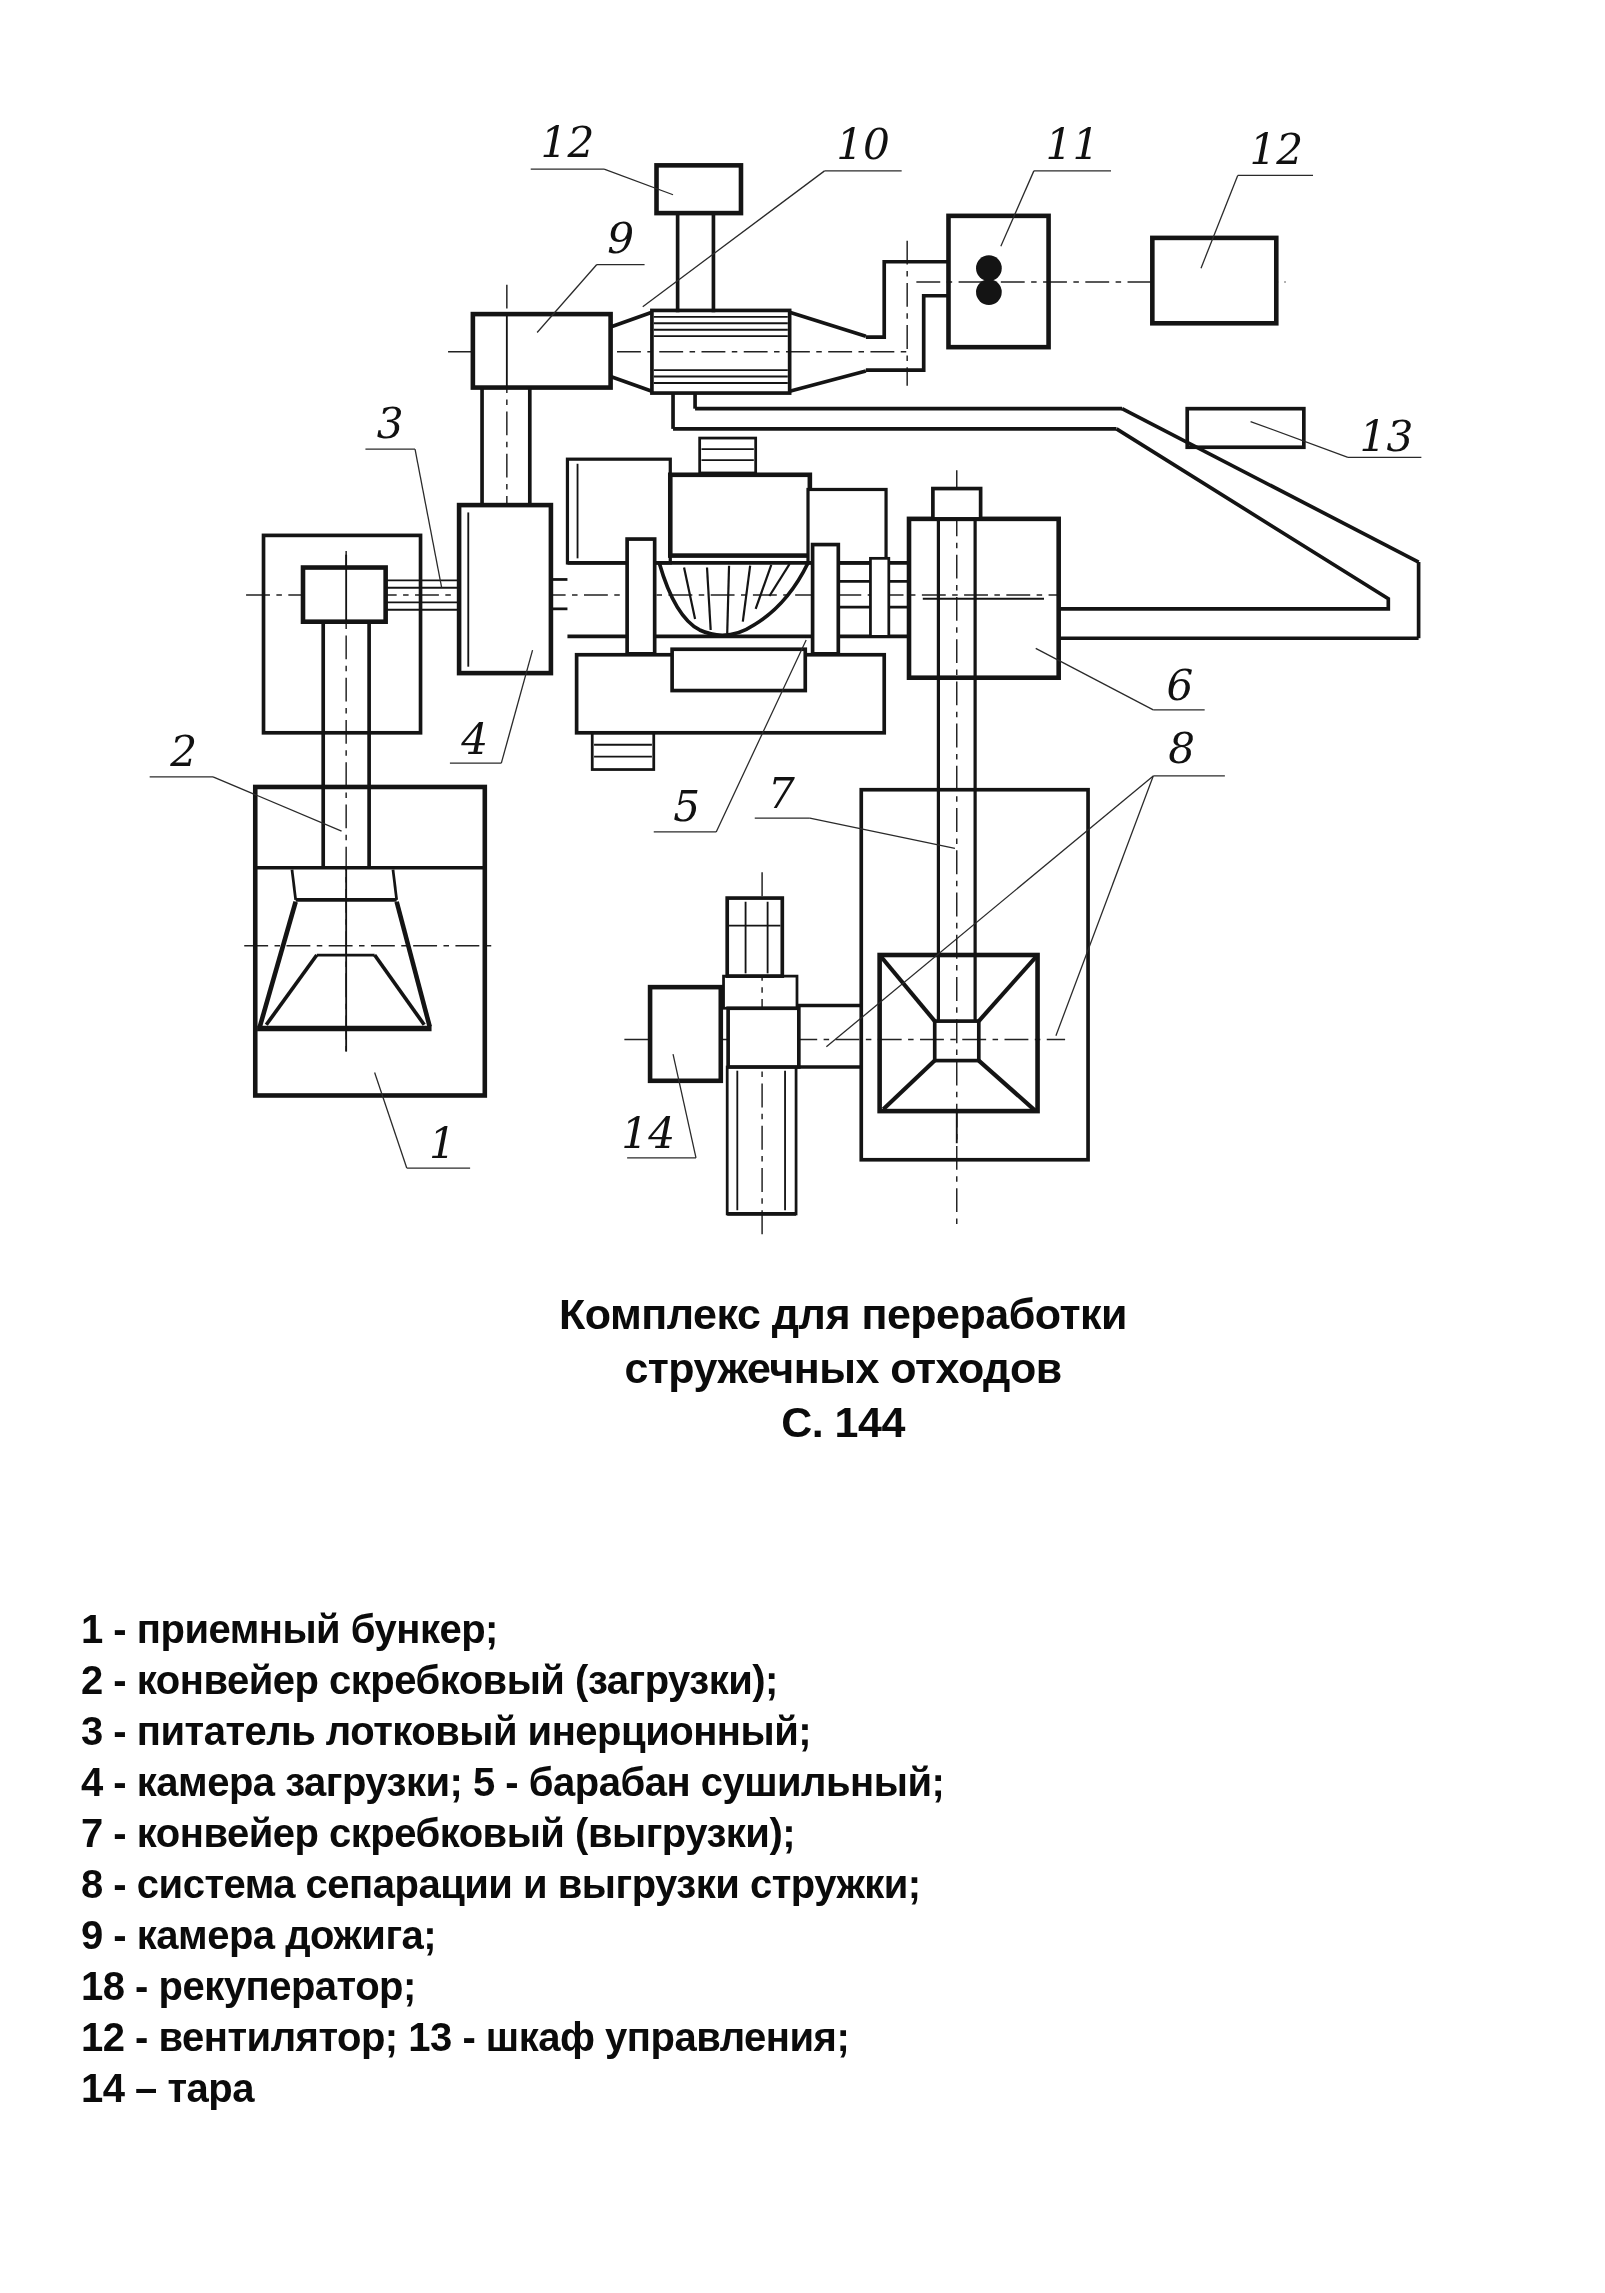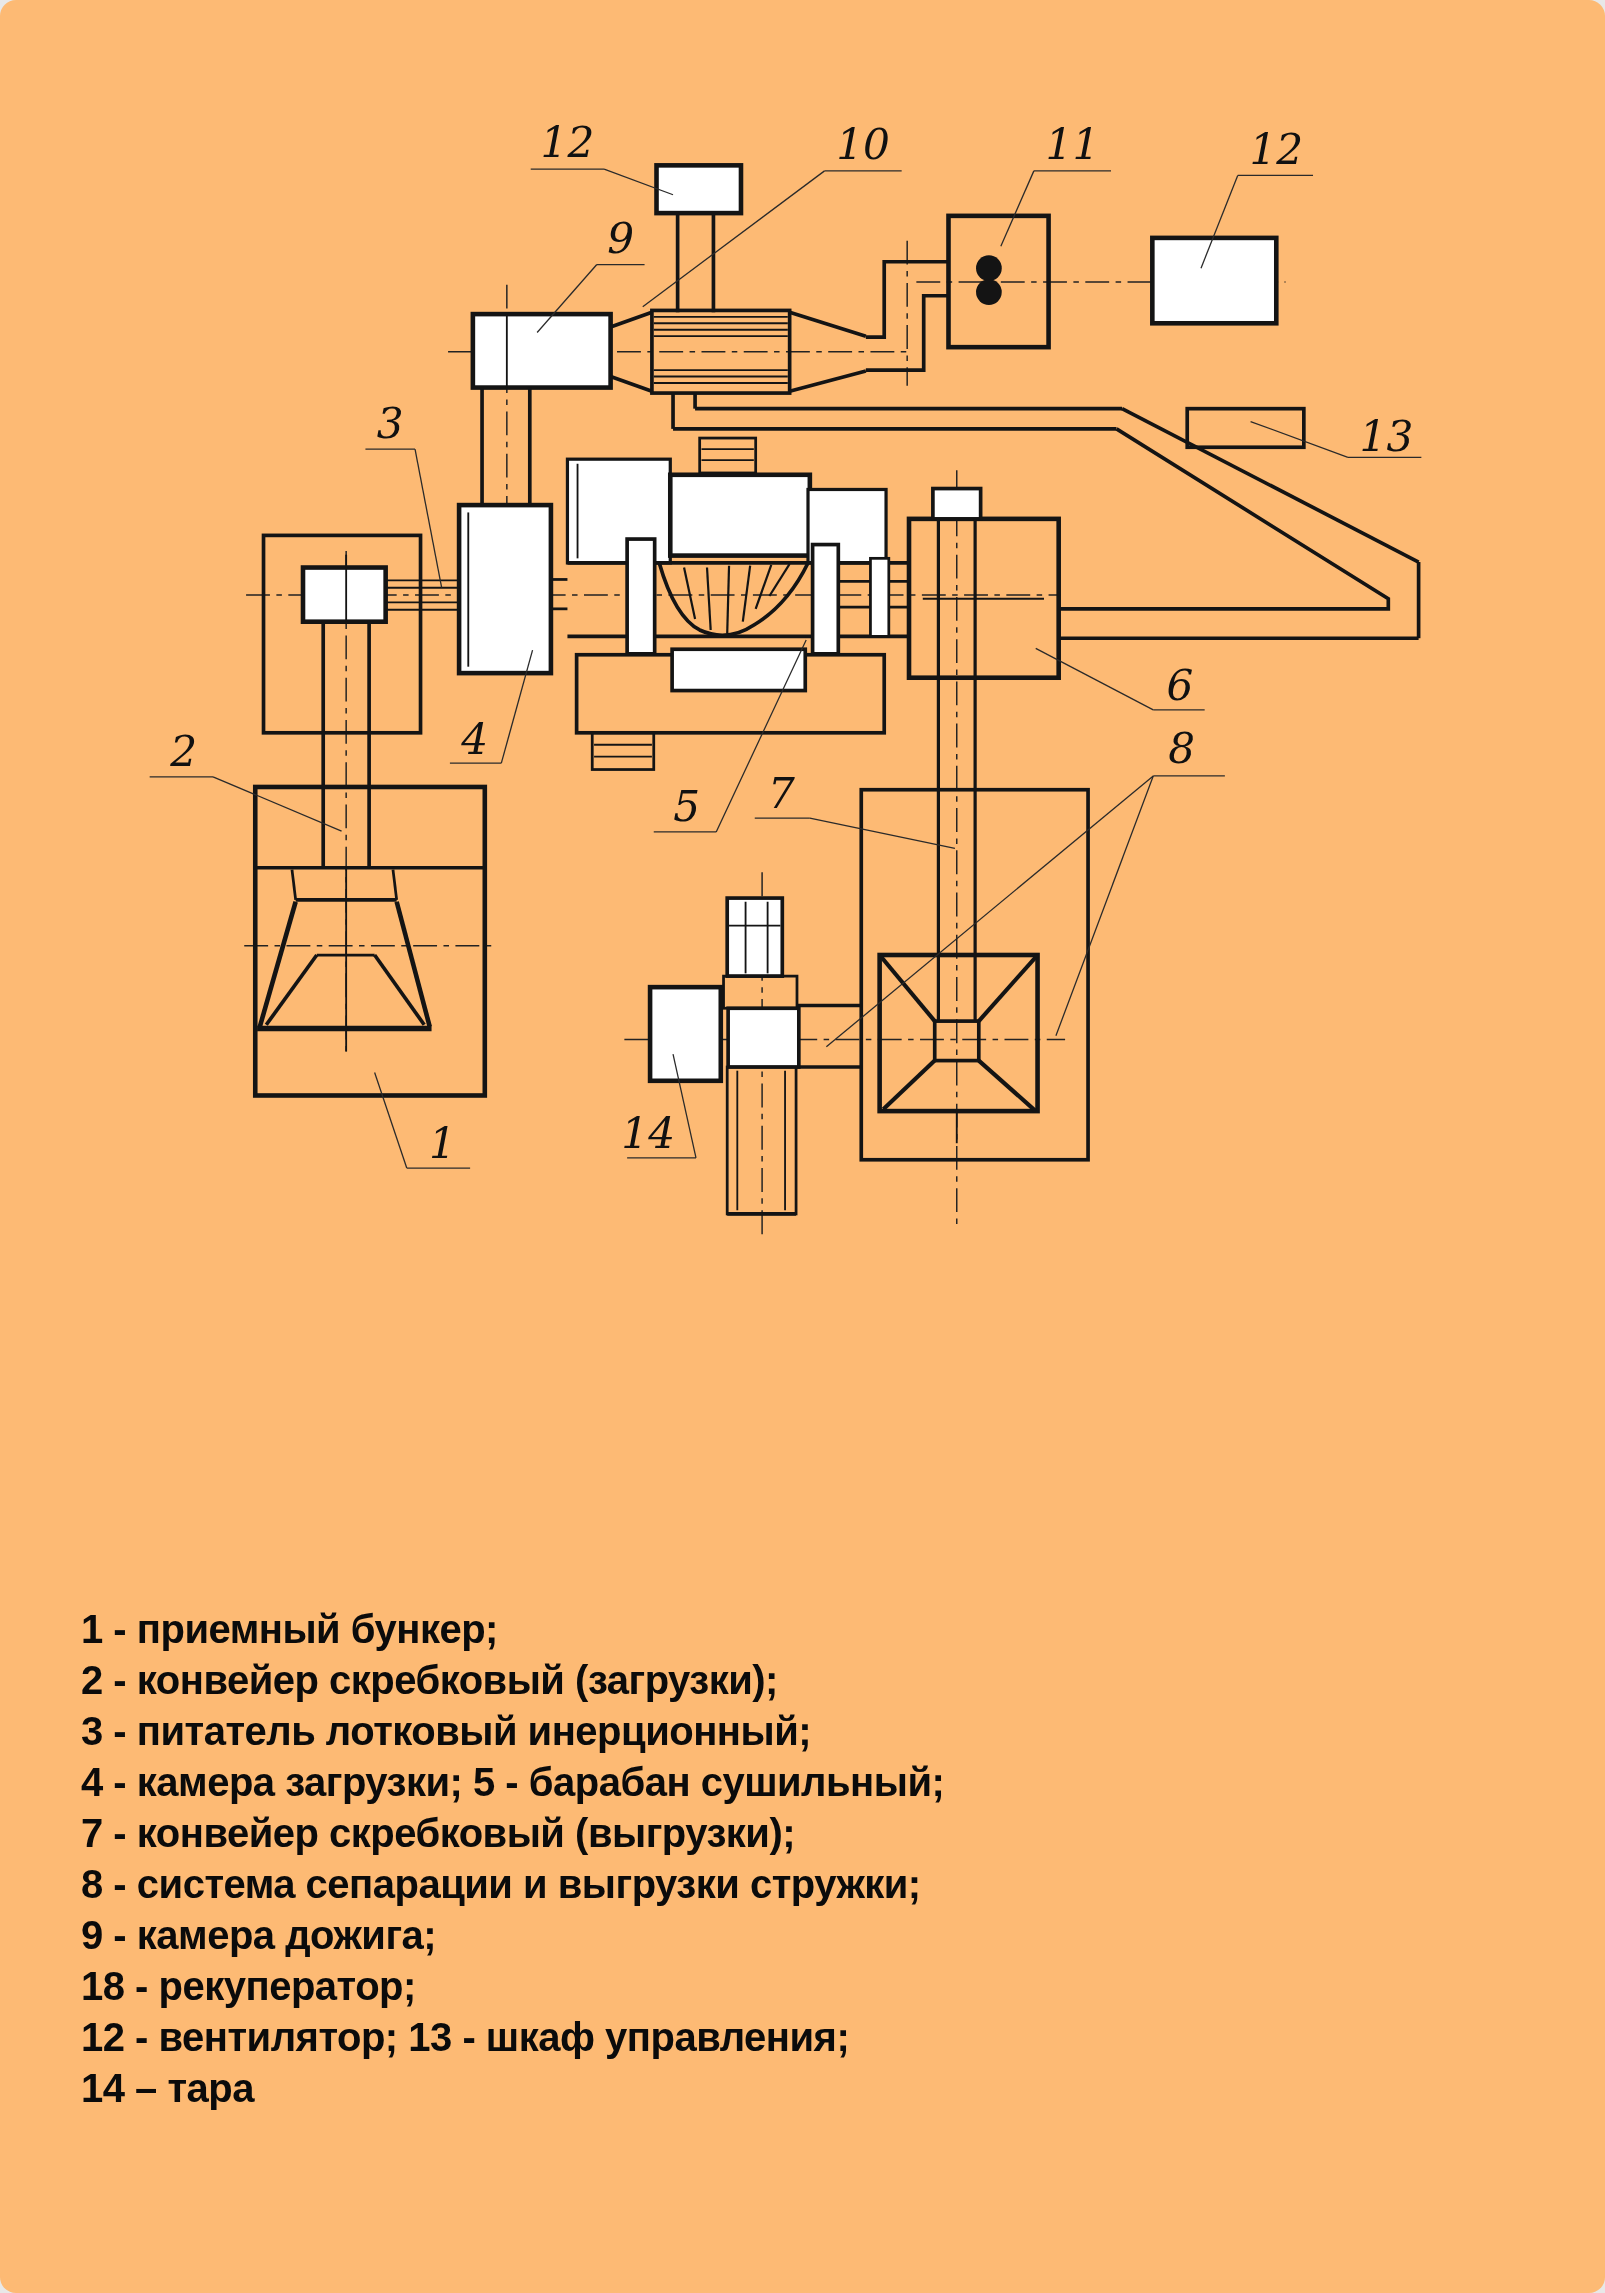--- a/index.html
+++ b/index.html
@@ -1,17 +1,17 @@
 <!DOCTYPE html>
 <html style="font-size:14.7px"><head>
 <meta charset="utf-8">
 <style>
   html,body{margin:0;padding:0;background:#e8e8e8;}
-  .page{position:relative;width:1605px;height:2293px;background:#fdba74;overflow:hidden;
-        font-family:"Liberation Sans",sans-serif;border-radius:16px;}
+  .page{position:relative;width:1605px;height:2293px;background:#ffffff;overflow:hidden;
+        font-family:"Liberation Sans",sans-serif;}
   .drawing{position:absolute;left:0;top:0;}
   .caption{position:absolute;left:81px;top:1287px;width:1524px;text-align:center;
            font-weight:700;font-size:43px;line-height:54px;color:#0b0b0b;letter-spacing:-0.5px;}
   .legend{position:absolute;left:81px;top:1604px;width:1524px;text-align:left;
           font-weight:700;font-size:40px;line-height:51px;color:#0b0b0b;letter-spacing:-0.5px;}
   .legend div{white-space:nowrap;}
   svg .ln{stroke:#141414;fill:none;}
   svg .fillw{fill:#ffffff;}
   svg text.co{font-family:"DejaVu Serif","Liberation Serif",serif;font-style:italic;
               font-size:46px;fill:#111;text-anchor:middle;}
@@ -283,20 +283,25 @@
         <text class="co" x="1287" y="831">8</text>
       </g>
       <g>
         <line class="leader" x1="683" y1="1261" x2="758" y2="1261"></line>
         <line class="leader" x1="758" y1="1261" x2="733" y2="1148"></line>
         <text class="co" x="706" y="1250">14</text>
       </g>
     </g>
   </svg>
 
+  <div class="caption">
+    <div>Комплекс для переработки</div>
+    <div>стружечных отходов</div>
+    <div>С. 144</div>
+  </div>
 
   <div class="legend">
     <div>1 - приемный бункер;</div>
     <div>2  - конвейер скребковый (загрузки);</div>
     <div>3 - питатель лотковый инерционный;</div>
     <div>4 - камера загрузки; 5 - барабан сушильный;</div>
     <div>7 - конвейер скребковый (выгрузки);</div>
     <div>8 - система сепарации и выгрузки стружки;</div>
     <div>9 - камера дожига;</div>
     <div>18 - рекуператор;</div>

